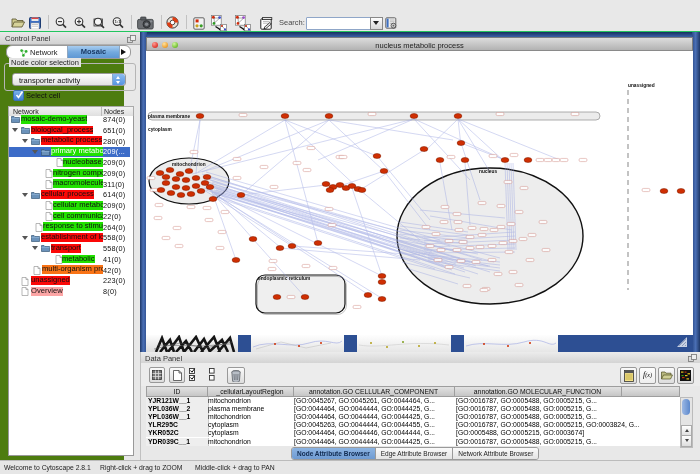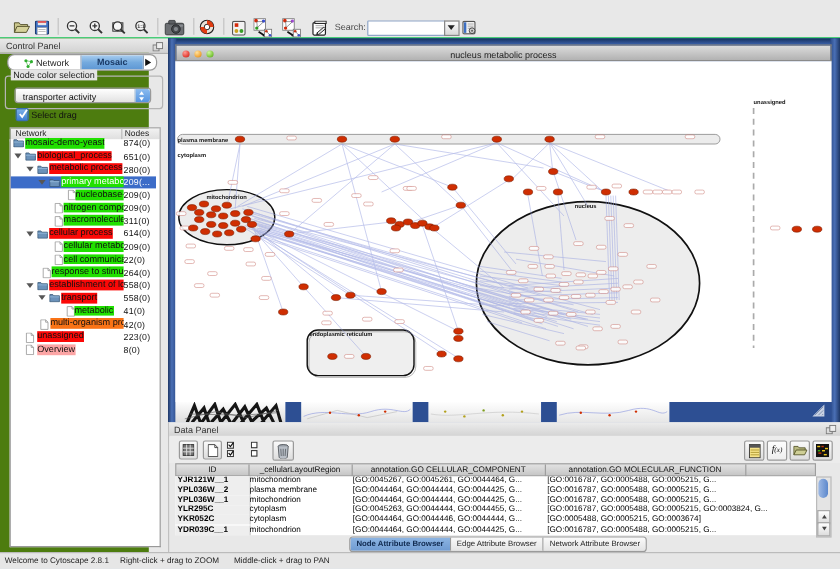--- a/index.html
+++ b/index.html
@@ -150,21 +150,21 @@
       <div class="abs" style="right:0;top:0;width:12px;height:11px;background:linear-gradient(#8cbcf0,#5795e0);border-radius:0 3px 3px 0;border-left:1px solid #86a8cc">
         <div class="abs" style="left:3.2px;top:2px;width:0;height:0;border-left:2.8px solid transparent;border-right:2.8px solid transparent;border-bottom:3.4px solid #fff"></div>
         <div class="abs" style="left:3.2px;top:7px;width:0;height:0;border-left:2.8px solid transparent;border-right:2.8px solid transparent;border-top:3.4px solid #fff"></div>
       </div>
     </div>
     <div class="abs" style="left:13px;top:58px;width:9px;height:9px;background:linear-gradient(#7cb1e8,#3f7fd2);border:1px solid #3a70b5;border-radius:2px">
       <svg class="abs" style="left:0.5px;top:-1.5px" width="9" height="10" viewBox="0 0 9 10">
           <path d="M1.5 5 L3.5 7.5 L7.5 1.5" fill="none" stroke="#fff" stroke-width="1.6"></path>
         </svg>
     </div>
-    <div class="abs" style="left:26px;top:58.5px;font-size:7.5px;color:#111">Select drag</div>
+    <div class="abs" style="left:26px;top:58.5px;font-size:7.5px;color:#111">Select cell</div>
 
     <div class="abs" style="left:8px;top:74px;width:124px;height:10px;background:linear-gradient(#f2f2f2,#ddd);border:1px solid #aaa">
       <div class="abs" style="left:4px;top:1px;font-size:7px;color:#222">Network</div>
       <div class="abs" style="left:95px;top:1px;font-size:7px;color:#222">Nodes</div>
       <div class="abs" style="left:92px;top:0;width:1px;height:10px;background:#bbb"></div>
     </div>
 
     <div class="abs" style="left:8px;top:84px;width:124px;height:339px;background:#fff;border:1px solid #999;border-top:none"></div>
   </div>
 

